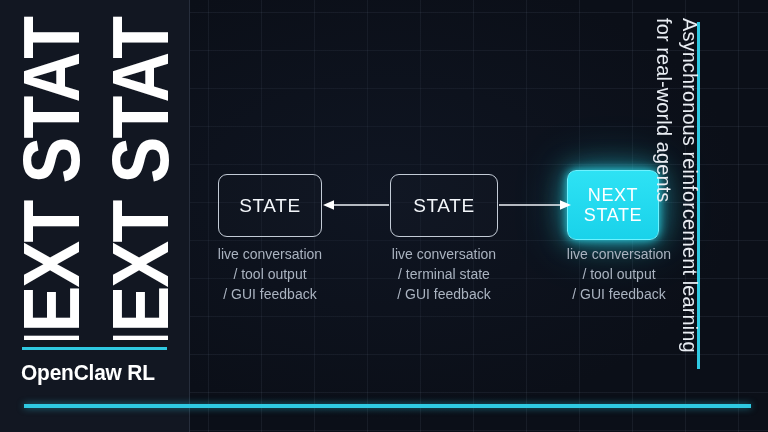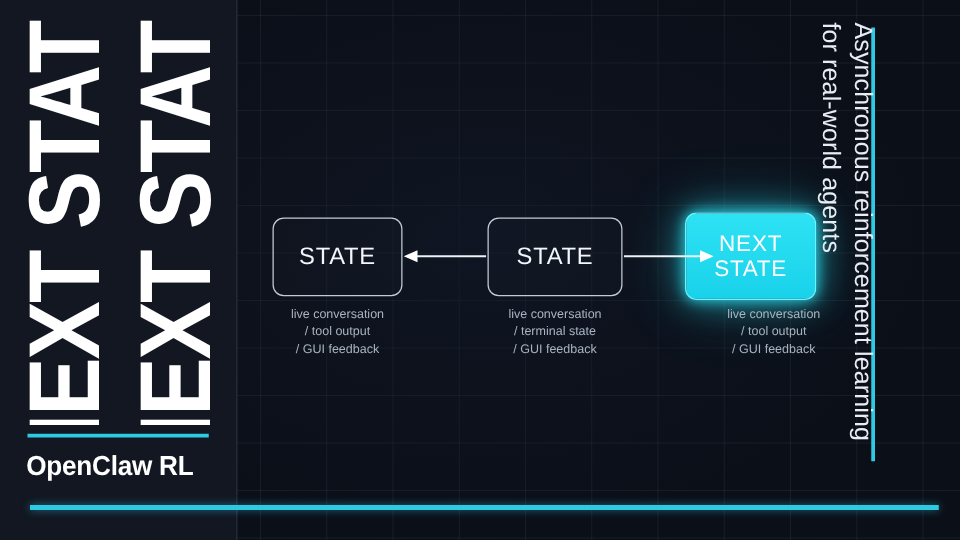--- a/index.html
+++ b/index.html
@@ -173,28 +173,28 @@
     color: #ffffff;
     box-shadow:
       0 0 10px rgba(45,226,244,0.85),
       0 0 26px rgba(45,226,244,0.55),
       0 0 52px rgba(45,226,244,0.32);
     font-size: 18px;
   }
 
   #node-state    { left: 28px;  top: 174px; width: 104px; height: 63px; }
   #node-action   { left: 200px; top: 174px; width: 108px; height: 63px; }
-  #node-next     { left: 358px; top: 170px; width: 105px; height: 70px; }
+  #node-next     { left: 377px; top: 170px; width: 92px; height: 70px; }
 
   .caption {
     position: absolute;
     text-align: center;
     color: #aab3c0;
     font-family: "Liberation Sans", sans-serif;
-    font-size: 10px;
+    font-size: 14px;
     line-height: 1.42;
     white-space: pre-line;
   }
   #cap-state  { left: 8px;   top: 245px; width: 144px; }
   #cap-action { left: 182px; top: 245px; width: 144px; }
   #cap-next   { left: 357px; top: 245px; width: 144px; }
 
   .arrow { position: absolute; height: 12px; }
   #arrow-left  { left: 133px; top: 199px; width: 66px; }
   #arrow-right { left: 309px; top: 199px; width: 72px; }

